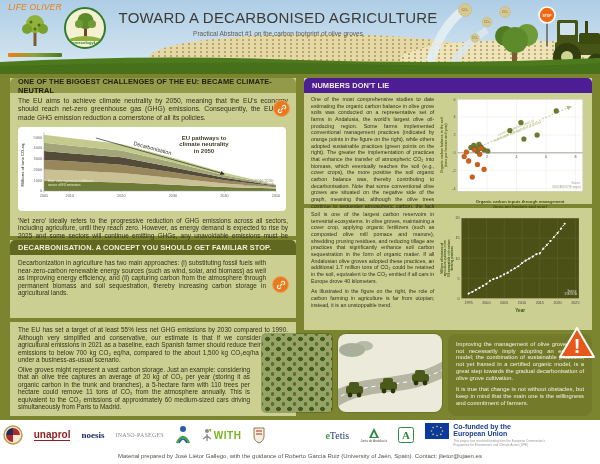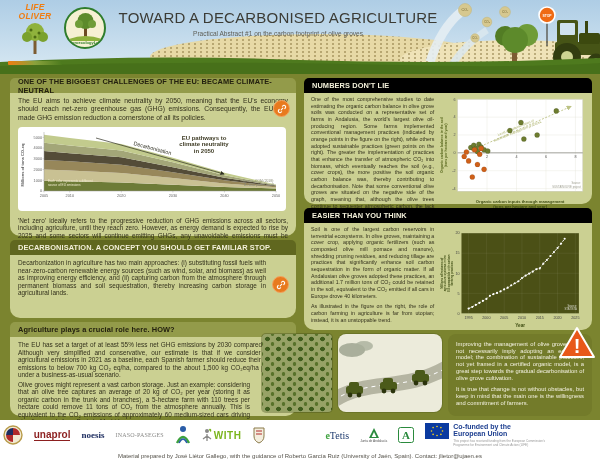--- a/index.html
+++ b/index.html
@@ -11,36 +11,36 @@
   .header{position:absolute;left:0;top:0;width:600px;height:74px;
           background:linear-gradient(#aecde5,#d9e9f3);overflow:hidden;}
   .hill{position:absolute;border-radius:50%;
         background-color:#e7d9a6;
         background-image:radial-gradient(circle,rgba(125,105,50,.45) 1px,transparent 1.4px);
         background-size:6px 4px;}
   .hill.h1{left:150px;top:34px;width:340px;height:46px;}
   .hill.h2{left:400px;top:40px;width:230px;height:40px;background-color:#efe3b8;}
   .grass{position:absolute;left:0;top:52px;width:600px;height:22px;}
   .life-logo{position:absolute;left:8px;top:3px;width:54px;height:60px;text-align:center;}
-  .life-logo .life-title{font-size:8.5px;font-weight:bold;font-style:italic;color:#ef7d12;letter-spacing:.2px;line-height:1;}
+  .life-logo .life-title{font-size:8.5px;font-weight:normal;font-style:italic;color:#ef7d12;letter-spacing:.2px;line-height:1;}
   .life-logo .life-bar{margin-top:1px;height:4px;background:linear-gradient(90deg,#ef7d12,#8aa23c,#4c7a1d);border-radius:1px;}
   .agro-logo{position:absolute;left:64px;top:7px;width:42px;height:42px;border-radius:50%;
              background:#f6f0d2;border:2.5px solid #2f7d2c;overflow:hidden;}
   .agro-logo .agro-label{position:absolute;left:0;right:0;bottom:2px;font-size:4px;color:#2f7d2c;text-align:center;font-weight:bold;}
   .title-block{position:absolute;left:108px;top:10px;width:340px;text-align:center;}
   .poster-title{font-size:15px;font-weight:normal;color:#3b3b35;letter-spacing:.2px;line-height:1.05;}
   .poster-subtitle{margin-top:4px;font-size:6.5px;color:#5d5d55;}
 
   
-  .card{position:absolute;background:#cbd092;border-radius:10px;overflow:visible;}
+  .card{position:absolute;background:#cbd092;border-radius:0;overflow:visible;}
   .card-head{height:15px;border-radius:5px 5px 0 0;display:flex;align-items:center;
              padding:0 8px;font-weight:bold;font-size:7.4px;letter-spacing:.1px;}
   .head-light{background:#939b4a;color:#23200f;}
   .head-dark{background:#60671f;color:#f3f0da;}
-  .head-mid{background:#000000;color:#f3f0da;}
+  .head-mid{background:#4c1d95;color:#f3f0da;}
   .card p{color:#32301b;}
   .pad{padding:4px 8px 3px 8px;}
   .t7{font-size:6.8px;line-height:1.22;text-align:justify;}
   .t64{font-size:6.4px;line-height:1.18;text-align:justify;}
   .t53{font-size:5.3px;line-height:1.26;text-align:justify;}
   .chart-box{position:relative;margin:2px 8px 2px 8px;background:#ffffff;border-radius:4px;
              width:268px;height:84px;overflow:hidden;}
   .link-btn{position:absolute;width:17px;height:17px;border-radius:50%;background:#e87a1e;
             border:1.5px solid #f3a25e;display:flex;align-items:center;justify-content:center;cursor:pointer;}
   .cols{display:flex;gap:4px;padding:3px 5px 2px 7px;}
@@ -231,21 +231,20 @@
         <g stroke="#ffffff" stroke-width="1.1" fill="none" stroke-linecap="round">
           <path d="M4.2,5.8 L5.8,4.2"></path>
           <path d="M5.4,2.2 L6.6,1.4 A1.6,1.6 0 0 1 8.6,3.4 L7.8,4.6"></path>
           <path d="M4.6,7.8 L3.4,8.6 A1.6,1.6 0 0 1 1.4,6.6 L2.2,5.4"></path>
         </g>
       </svg>
     </div>
   </div>
 
   <div class="card" style="left:10px;top:322px;width:286px;height:94px">
-    <div class="card-head head-light">Agriculture plays a crucial role here. HOW?</div>
     <p class="t64 pad" style="padding-bottom:2px">The EU has set a target of at least 55% less net GHG emissions by 2030 compared to 1990. Although very simplified and conservative, our estimate is that if we consider Spanish agricultural emissions in 2021 as a baseline, each Spanish farmer should reduce their net GHG emissions to below 700 kg CO₂ eq/ha, compared to the about 1,500 kg CO₂eq/ha produced under a business-as-usual scenario.</p>
     <p class="t64" style="padding:0 8px;width:248px">Olive groves might represent a vast carbon storage. Just an example: considering that an olive tree captures an average of 20 kg of CO₂ per year (storing it as organic carbon in the trunk and branches), a 5-hectare farm with 110 trees per hectare could remove 11 tons of CO₂ from the atmosphere annually. This is equivalent to the CO₂ emissions of approximately 60 medium-sized cars driving simultaneously from Paris to Madrid.</p>
   </div>
 
   <div class="olive-grid"></div>
 
   <div class="cars-box">
     <svg width="104" height="78" viewBox="0 0 104 78">
       <path d="M-4,66 C30,44 66,58 108,34" stroke="#b5b5a2" stroke-width="15" fill="none"></path>
       <path d="M-4,66 C30,44 66,58 108,34" stroke="#ffffff" stroke-width="1" stroke-dasharray="4,4" fill="none"></path>
@@ -328,21 +327,20 @@
           <text x="110.3529411764706" y="61.75728155339805" text-anchor="middle" font-size="3.8" fill="#555">6</text>
           <text x="140.47058823529412" y="61.75728155339805" text-anchor="middle" font-size="3.8" fill="#555">8</text>
           <text x="5" y="49" transform="rotate(-90 5 49)" text-anchor="middle" font-size="3.5" font-weight="bold" fill="#57661c"><tspan x="5" dy="0">Organic carbon balance in the soil</tspan><tspan x="5" dy="4">(tons per hectare and year)</tspan></text>
           <text x="84" y="108" text-anchor="middle" font-size="4.3" font-weight="bold" fill="#3e4c12"><tspan x="84" dy="0">Organic carbon inputs through management</tspan><tspan x="84" dy="5">(tons per hectare and year)</tspan></text>
           <text x="146" y="89" text-anchor="end" font-size="2.8" fill="#a0a092"><tspan x="146" dy="0">Source:</tspan><tspan x="146" dy="3.2">SUSTAINOLIVE project</tspan></text>
         </svg>
     </div>
   </div>
 
   <div class="card" style="left:304px;top:208px;width:288px;height:122px">
-    <div class="card-head head-mid">EASIER THAN YOU THINK</div>
     <div class="cols">
       <div style="width:126px">
         <p class="t53">Soil is one of the largest carbon reservoirs in terrestrial ecosystems. In olive groves, maintaining a cover crop, applying organic fertilizers (such as composted olive mill pomace and manure), shredding pruning residues, and reducing tillage are practices that significantly enhance soil carbon sequestration in the form of organic matter. If all Andalusian olive groves adopted these practices, an additional 1.7 million tons of CO₂ could be retained in the soil, equivalent to the CO₂ emitted if all cars in Europe drove 40 kilometers.</p>
         <p class="t53" style="margin-top:4px">As illustrated in the figure on the right, the role of carbon farming in agriculture is far from utopian; instead, it is an unstoppable trend.</p>
       </div>
       <svg id="line-svg" width="152" height="118" viewBox="0 0 152 118">
           <rect x="24" y="6" width="120" height="82" fill="#4b5016"></rect>
           <line x1="31.272727272727273" y1="6" x2="31.272727272727273" y2="88" stroke="rgba(255,255,255,.12)" stroke-width="0.5"></line>
           <line x1="49.45454545454545" y1="6" x2="49.45454545454545" y2="88" stroke="rgba(255,255,255,.12)" stroke-width="0.5"></line>
           <line x1="67.63636363636364" y1="6" x2="67.63636363636364" y2="88" stroke="rgba(255,255,255,.12)" stroke-width="0.5"></line>

